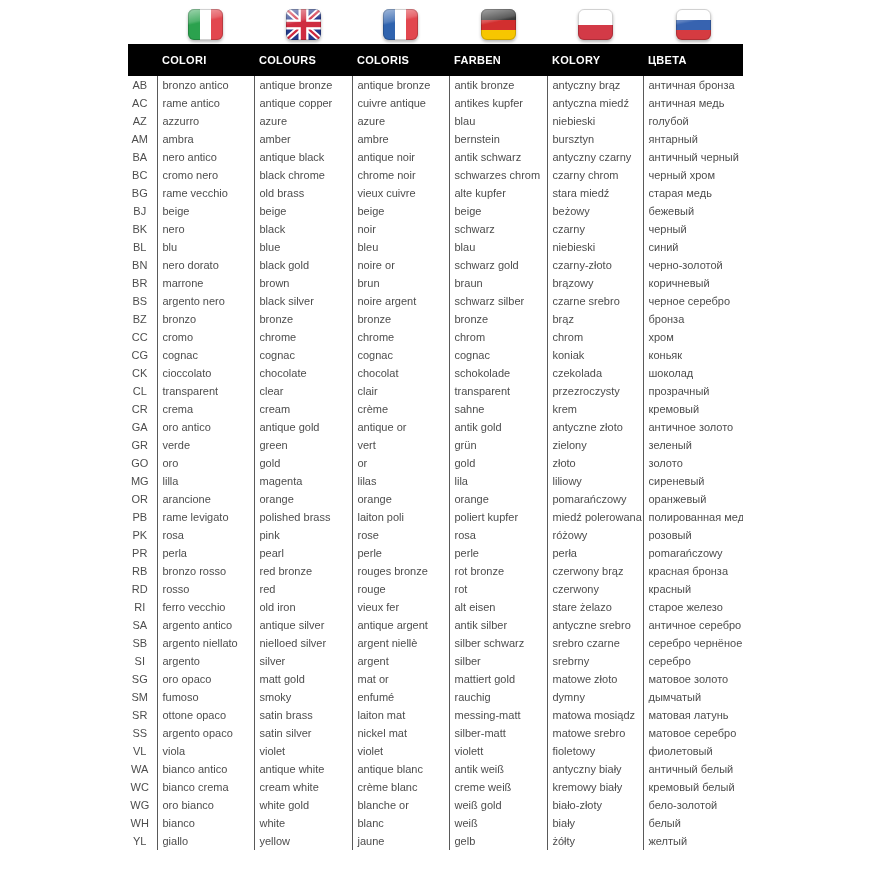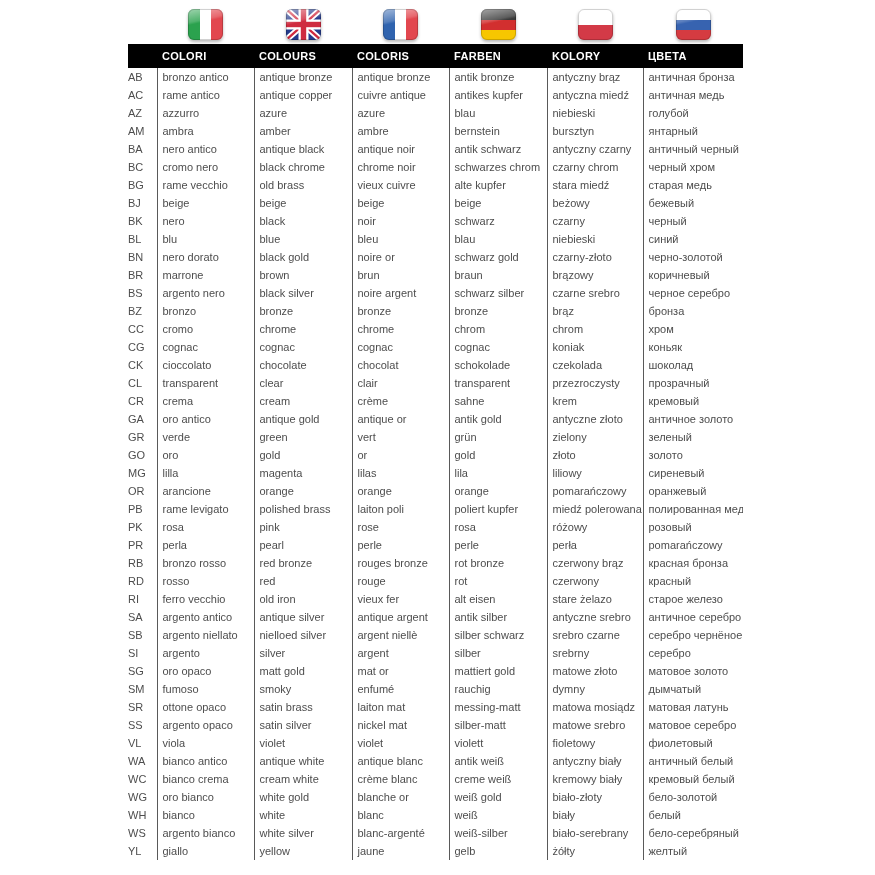--- a/index.html
+++ b/index.html
@@ -21,33 +21,33 @@
   .flag-cell svg{filter:drop-shadow(0 2px 1.5px rgba(0,0,0,0.28));}
   
   table.colors{
     position:absolute;top:44px;left:128px;
     width:615px;
     border-collapse:collapse;table-layout:fixed;
     font-size:11px;color:#4d4d4d;
   }
   table.colors thead th{
     background:#000000;color:#ffffff;
-    height:24px;font-size:11px;font-weight:bold;
+    height:32px;font-size:11px;font-weight:bold;
     text-align:left;padding:0 0 0 5px;
     letter-spacing:0.3px;white-space:nowrap;overflow:hidden;
   }
   table.colors thead th.code-h{padding:0;}
   table.colors tbody td{
     height:18px;padding:0 2px 0 5px;
     border-left:1px solid #595959;
     white-space:nowrap;overflow:hidden;
     font-size:11px;line-height:18px;
   }
   table.colors tbody td.code{
-    border-left:none;text-align:left;padding:0 5px 0 0;
+    border-left:none;text-align:center;padding:0 5px 0 0;
     color:#4d4d4d;
   }
 </style>
 </head>
 <body>
 
 <div class="sheet">
 
   <svg width="0" height="0" style="position:absolute">
     <defs>
@@ -550,29 +550,20 @@
         <tr>
       <td class="code">WH</td>
       <td>bianco</td>
       <td>white</td>
       <td>blanc</td>
       <td>weiß</td>
       <td>biały</td>
       <td>белый</td>
     </tr>
         <tr>
-      <td class="code">WS</td>
-      <td>argento bianco</td>
-      <td>white silver</td>
-      <td>blanc-argenté</td>
-      <td>weiß-silber</td>
-      <td>biało-serebrany</td>
-      <td>бело-серебряный</td>
-    </tr>
-        <tr>
       <td class="code">YL</td>
       <td>giallo</td>
       <td>yellow</td>
       <td>jaune</td>
       <td>gelb</td>
       <td>żółty</td>
       <td>желтый</td>
     </tr>
       </tbody>
   </table>

